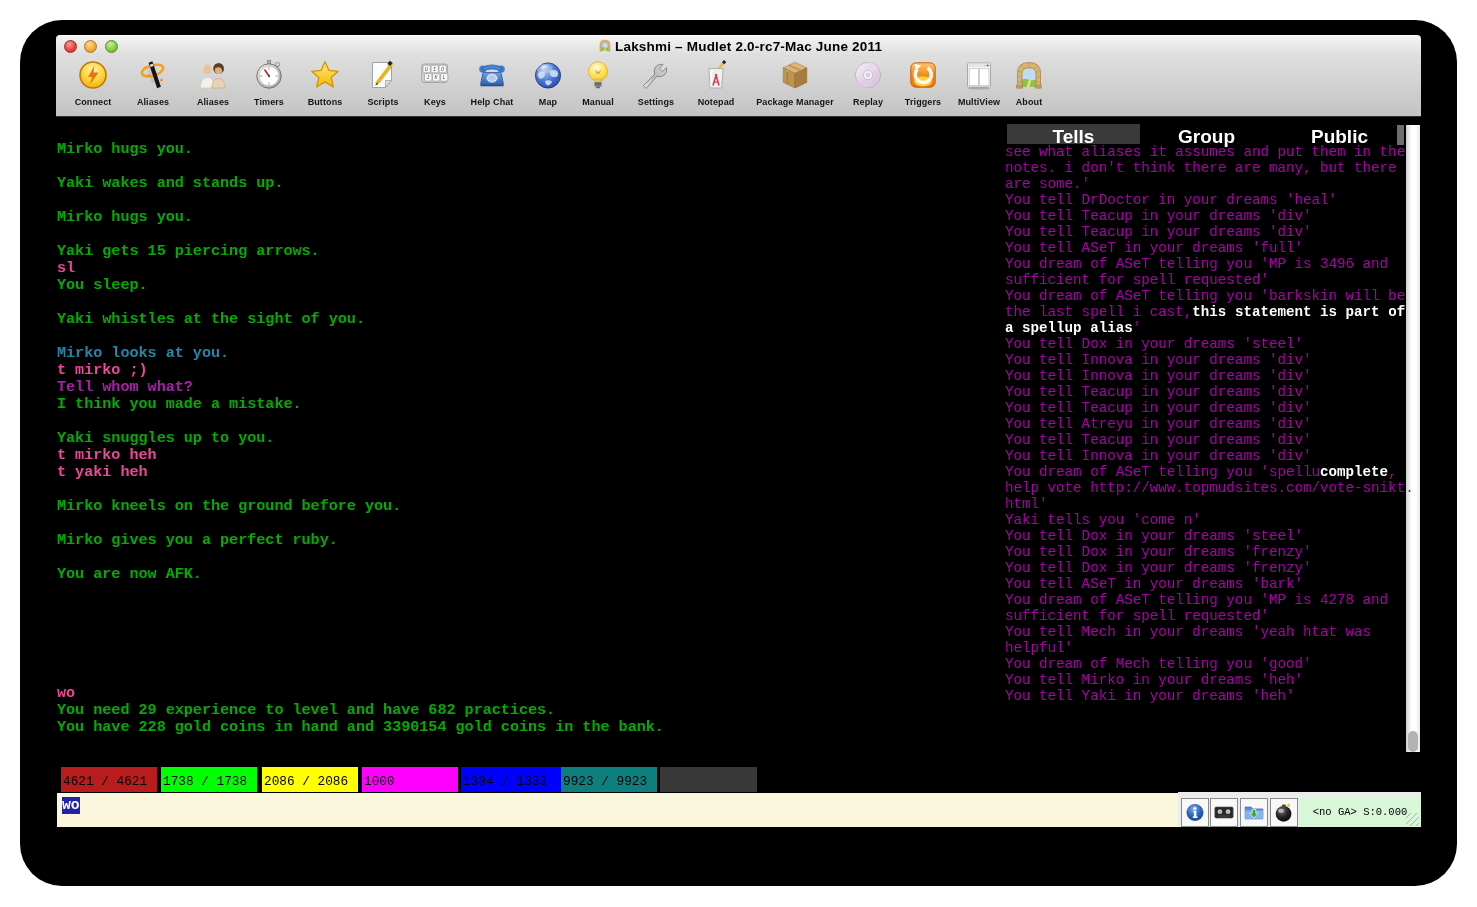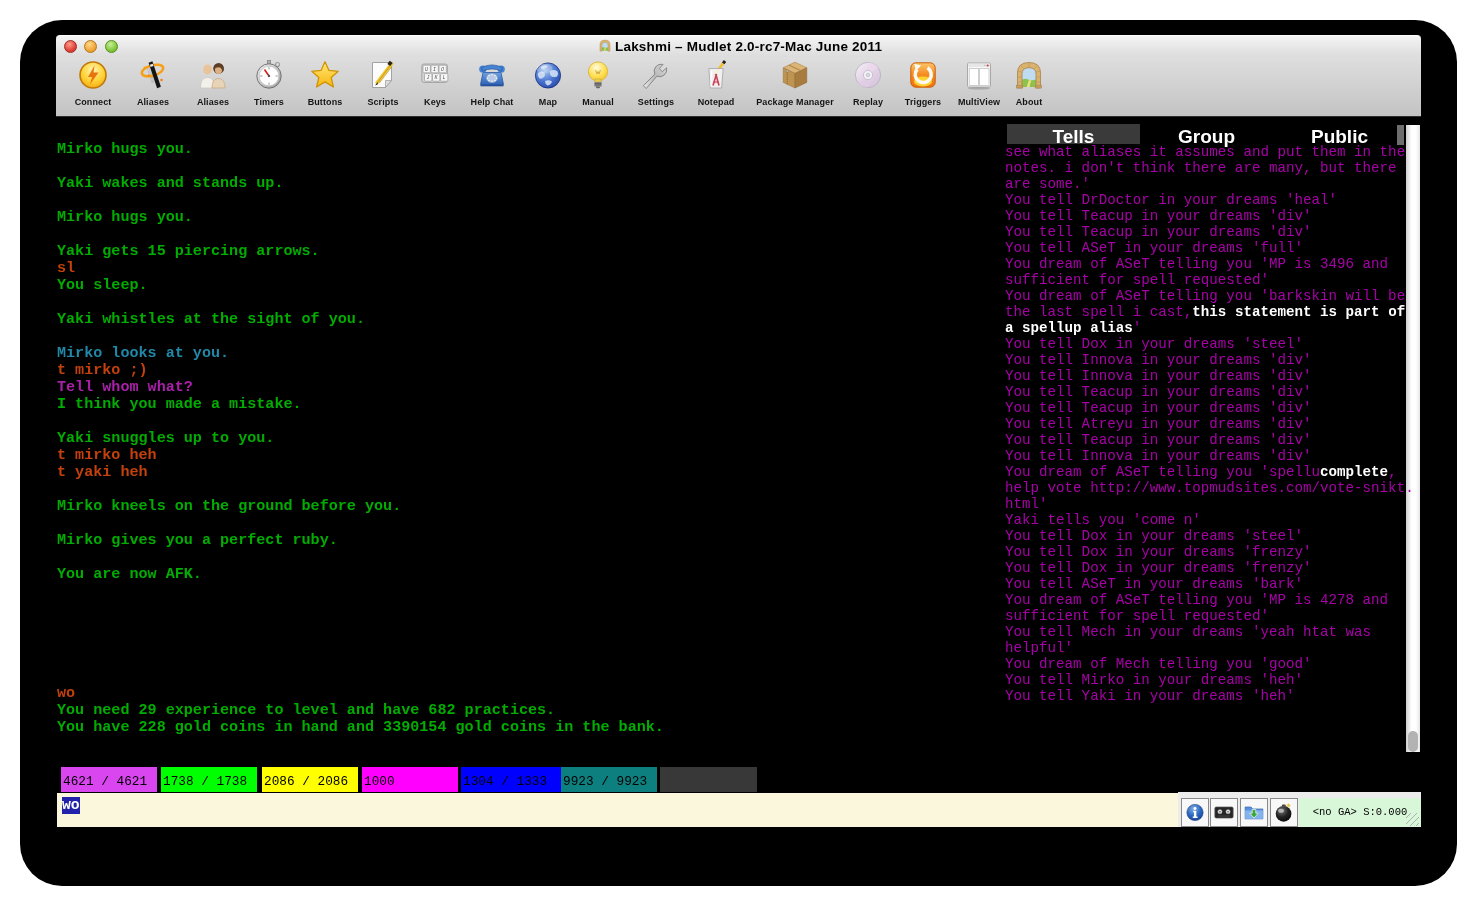--- a/index.html
+++ b/index.html
@@ -21,21 +21,21 @@
   #wtitle{position:absolute;left:615px;top:39px;font-size:13.5px;color:#000000;
     font-weight:bold;letter-spacing:0.2px;}
   #wticon{position:absolute;left:598px;top:38px;width:14px;height:15px;}
   .titem{position:absolute;top:59px;width:90px;height:50px;text-align:center;}
   .ticon{display:inline-block;width:32px;height:32px;}
   .tlabel{font-size:9px;color:#141414;margin-top:2px;letter-spacing:0.1px;font-weight:bold;}
   
   #main{position:absolute;left:56px;top:117px;width:1365px;height:710px;background:#000;}
   #term{position:absolute;left:57px;top:141px;margin:0;
     font:bold 15.1px/17px "Liberation Mono",monospace;color:#00ad00;}
-  .o{color:#c2410c;} .c{color:#2288a8;} .m{color:#a820a8;}
+  .o{color:#ec4899;} .c{color:#2288a8;} .m{color:#a820a8;}
   
   #tabbar{position:absolute;left:1007px;top:124px;width:399px;height:20px;background:#000;}
   #tab-tells{position:absolute;left:0;top:0;width:133px;height:20px;background:#3a3a3a;}
   .tabtxt{position:absolute;top:2px;width:133px;text-align:center;color:#fff;
     font-weight:bold;font-size:19px;}
   #grayblk{position:absolute;left:1397px;top:125px;width:7px;height:20px;background:#6e6e6e;}
   #vscroll{position:absolute;left:1406px;top:125px;width:14px;height:627px;
     background:linear-gradient(90deg,#cfcfcf,#ffffff 40%,#ffffff 70%,#e6e6e6);}
   #vthumb{position:absolute;left:1408px;top:731px;width:10px;height:21px;background:#b3b3b3;border-radius:5px;}
   #panel{position:absolute;left:1005px;top:144px;margin:0;
@@ -398,21 +398,21 @@
 You tell Dox in your dreams 'frenzy'
 You tell ASeT in your dreams 'bark'
 You dream of ASeT telling you 'MP is 4278 and
 sufficient for spell requested'
 You tell Mech in your dreams 'yeah htat was
 helpful'
 You dream of Mech telling you 'good'
 You tell Mirko in your dreams 'heh'
 You tell Yaki in your dreams 'heh'</pre>
 
-<div class="gauge" style="left:61px;background:#d946ef;">4621 / 4621</div>
+<div class="gauge" style="left:61px;background:#b91c1c;">4621 / 4621</div>
 <div class="gauge" style="left:161px;background:#00ff00;">1738 / 1738</div>
 <div class="gauge" style="left:262px;background:#ffff00;">2086 / 2086</div>
 <div class="gauge" style="left:362px;background:#ff00ff;">1000</div>
 <div class="gauge" style="left:461px;width:114px;background:#0000ff;">1304 / 1333</div>
 <div class="gauge" style="left:561px;background:#0e7f7f;">9923 / 9923</div>
 <div class="gauge" style="left:660px;width:97px;background:#383838;"></div>
 <div id="inputbar"></div>
 <div id="insel">wo</div>
 <div id="botbar"></div>
 

